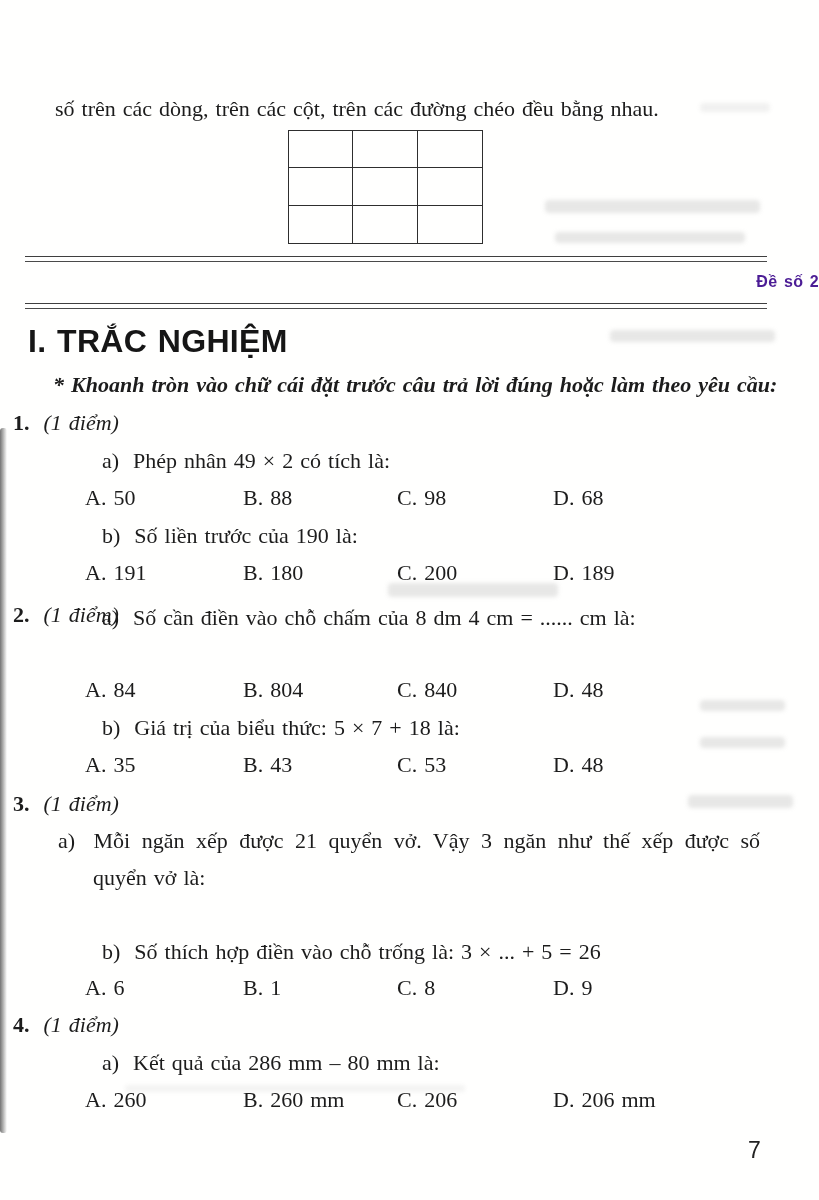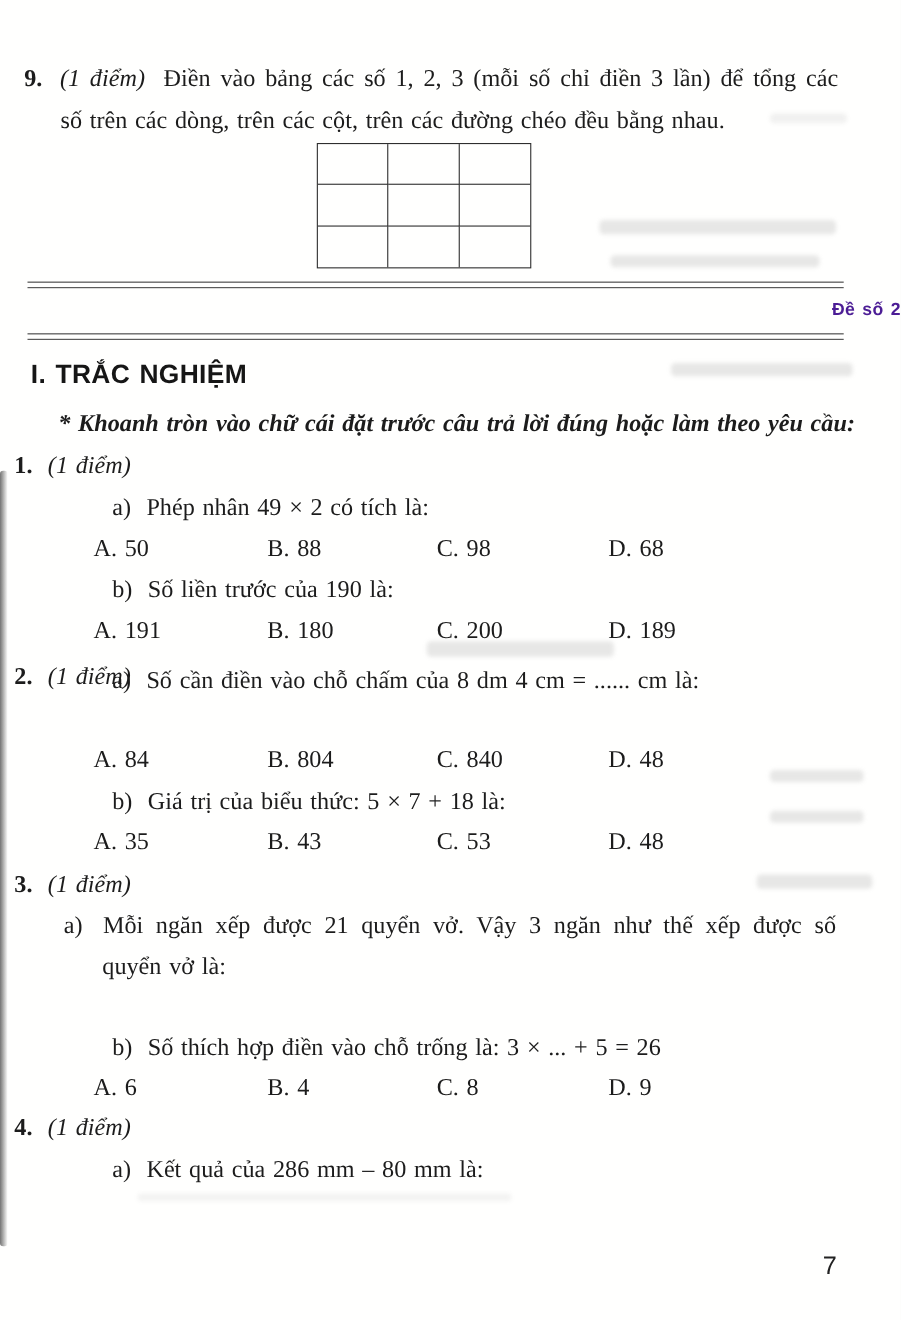--- a/index.html
+++ b/index.html
@@ -37,21 +37,21 @@
   .rule-top{top:256px;}
   .rule-bottom{top:303px;}
   .test-title{
     top:263px;left:0;right:0;text-align:right;
     font-family:"Liberation Sans","DejaVu Sans",sans-serif;
     font-weight:700;font-size:16px;letter-spacing:.4px;color:#4c1d95;
   }
   .section-title{
     top:322px;left:28px;
     font-family:"Liberation Sans","DejaVu Sans",sans-serif;
-    font-weight:700;font-size:24px;letter-spacing:.3px;color:#161616;
+    font-weight:700;font-size:32px;letter-spacing:.3px;color:#161616;
     height:38px;line-height:38px;white-space:nowrap;position:absolute;
   }
   .instruction{top:366px;left:53px;font-weight:700;font-style:italic;}
   
   .x-q{padding-left:13px;}
   .x-p{padding-left:58px;margin-left:44px;}
   .opts span{position:absolute;white-space:nowrap;}
   .opts span:nth-of-type(1){left:85px;}
   .opts span:nth-of-type(2){left:243px;}
   .opts span:nth-of-type(3){left:397px;}
@@ -76,21 +76,20 @@
   .g6{top:737px;left:700px;width:85px;height:11px;}
   .g7{top:795px;left:688px;width:105px;height:13px;}
   .g8{top:1085px;left:125px;width:340px;height:7px;opacity:.5;}
   .g9{top:103px;left:700px;width:70px;height:9px;opacity:.6;}
 </style>
 </head>
 <body>
 
 <div class="page">
 
-  <div class="jrow q9-l1"><span class="qnum">9.</span> <span class="pts">(1 điểm)</span> <span>Điền vào bảng các số 1, 2, 3 (mỗi số chỉ điền 3 lần) để tổng các</span></div>
   <div class="row q9-l2"><span>số trên các dòng, trên các cột, trên các đường chéo đều bằng nhau.</span></div>
 
   <div class="grid">
     <div class="cell"></div>
     <div class="cell"></div>
     <div class="cell"></div>
     <div class="cell"></div>
     <div class="cell"></div>
     <div class="cell"></div>
     <div class="cell"></div>
@@ -136,27 +135,33 @@
     <span>C. 53</span>
     <span>D. 48</span>
   </div>
 
   <div class="row x-q" style="top:785px"><span class="qnum">3.</span> <span class="pts">(1 điểm)</span></div>
   <div class="jrow" style="top:822px;left:58px;width:702px;"><span class="plabel">a)</span> <span>Mỗi ngăn xếp được 21 quyển vở. Vậy 3 ngăn như thế xếp được số</span></div>
   <div class="row" style="top:859px;left:93px;"><span>quyển vở là:</span></div>
   <div class="row x-p" style="top:933px"><span class="plabel">b)</span> <span>Số thích hợp điền vào chỗ trống là: 3 × ... + 5 = 26</span></div>
   <div class="row opts" style="top:969px">
     <span>A. 6</span>
-    <span>B. 4</span>
+    <span>B. 1</span>
     <span>C. 8</span>
     <span>D. 9</span>
   </div>
 
   <div class="row x-q" style="top:1006px"><span class="qnum">4.</span> <span class="pts">(1 điểm)</span></div>
   <div class="row x-p" style="top:1044px"><span class="plabel">a)</span> <span>Kết quả của 286 mm – 80 mm là:</span></div>
+  <div class="row opts" style="top:1081px">
+    <span>A. 260</span>
+    <span>B. 260 mm</span>
+    <span>C. 206</span>
+    <span>D. 206 mm</span>
+  </div>
 
   <div class="page-number">7</div>
 
   <div class="gutter"></div>
   <div class="ghost g1"></div>
   <div class="ghost g2"></div>
   <div class="ghost g3"></div>
   <div class="ghost g4"></div>
   <div class="ghost g5"></div>
   <div class="ghost g6"></div>

